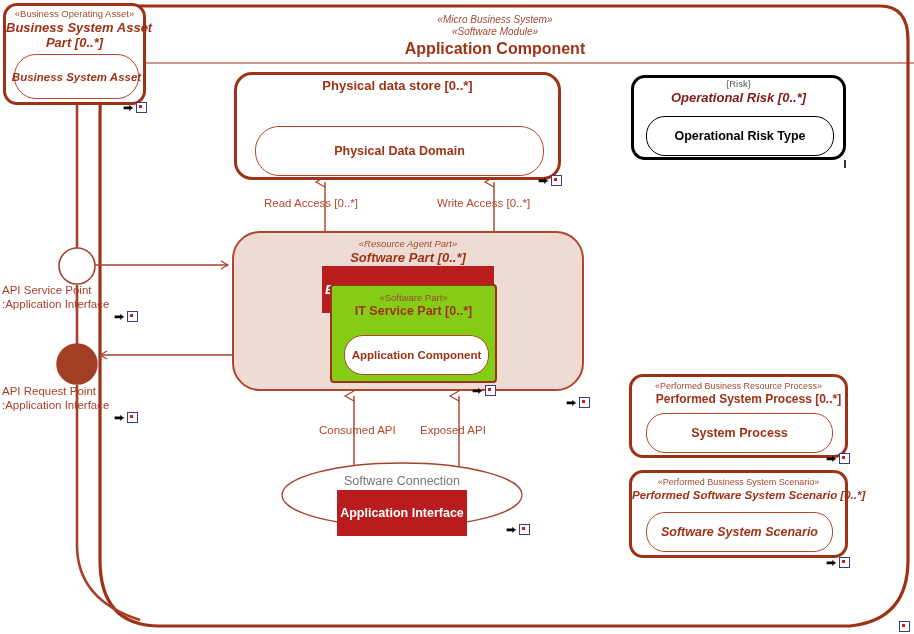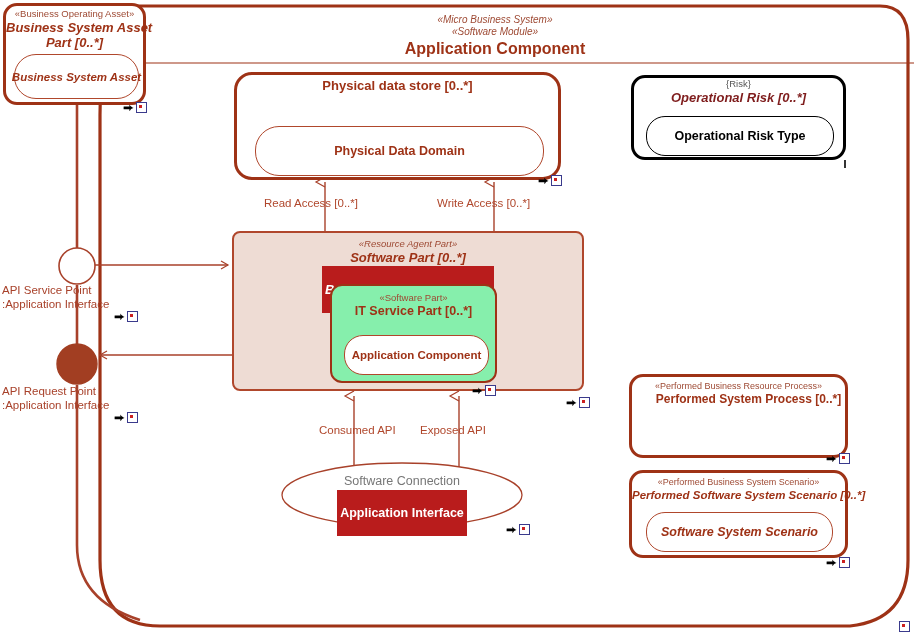--- a/index.html
+++ b/index.html
@@ -184,51 +184,56 @@
     <div class="stereo" style="color:#555;">{Risk}</div>
     <div class="ttl ttl-it" style="color:#7f1d1d;">Operational Risk [0..*]</div>
     <div style="position:absolute; left:12px; top:38px; width:186px; height:38px;
                 border:1px solid #000000; border-radius:19px; background:#ffffff;
                 display:flex; align-items:center; justify-content:center;">
       <span class="inner-lbl" style="color:#000000;text-align:center;">Operational Risk Type</span>
     </div>
   </div>
 
   <div class="node" style="left:232px; top:231px; width:352px; height:160px;
-              border:2px solid #b0472c; border-radius:8px; background:#eedcd4;">
+              border:2px solid #b0472c; border-radius:28px; background:#eedcd4;">
     <div class="stereo" style="margin-top:5px; font-style:italic;">«Resource Agent Part»</div>
     <div class="ttl ttl-it">Software Part [0..*]</div>
     <div style="margin-top:1px;">
       <span class="hl ttl ttl-it">Business Software System</span>
     </div>
   </div>
   <div class="badge" style="left:566px; top:396px;">
     <span class="arrow-glyph" style="left:0; top:1px;">⮕</span>
     <span class="mini-sq" style="left:13px; top:1px;"></span>
   </div>
 
   <div class="node" style="left:330px; top:284px; width:167px; height:99px;
-              border:2.5px solid #9e3216; border-radius:12px; background:#86efac;">
+              border:2.5px solid #9e3216; border-radius:4px; background:#84cc16;">
     <div class="stereo" style="margin-top:6px;">«Software Part»</div>
     <div class="ttl" style="font-size:12.5px;">IT Service Part [0..*]</div>
     <div style="position:absolute; left:12px; top:49px; width:143px; height:38px;
                 border:1px solid #b0472c; border-radius:19px; background:#ffffff;
                 display:flex; align-items:center; justify-content:center;">
       <span class="inner-lbl" style="font-size:11.5px;">Application Component</span>
     </div>
   </div>
   <div class="badge" style="left:472px; top:384px;">
     <span class="arrow-glyph" style="left:0; top:1px;">⮕</span>
     <span class="mini-sq" style="left:13px; top:1px;"></span>
   </div>
 
   <div class="node" style="left:629px; top:374px; width:219px; height:84px;
               border:3px solid #9e3216; border-radius:14px; background:#ffffff;">
     <div class="stereo" style="margin-top:3px; font-size:9px;">«Performed Business Resource Process»</div>
     <div class="ttl" style="font-size:12px;padding-left:20px;">Performed System Process [0..*]</div>
+    <div style="position:absolute; left:14px; top:36px; width:185px; height:38px;
+                border:1px solid #b0472c; border-radius:19px; background:#ffffff;
+                display:flex; align-items:center; justify-content:center;">
+      <span class="inner-lbl">System Process</span>
+    </div>
   </div>
   <div class="badge" style="left:826px; top:452px;">
     <span class="arrow-glyph" style="left:0; top:1px;">⮕</span>
     <span class="mini-sq" style="left:13px; top:1px;"></span>
   </div>
 
   <div class="node" style="left:629px; top:470px; width:219px; height:88px;
               border:3px solid #9e3216; border-radius:14px; background:#ffffff;">
     <div class="stereo" style="margin-top:3px; font-size:9px;">«Performed Business System Scenario»</div>
     <div class="ttl ttl-it" style="font-size:11.5px;">Performed Software System Scenario [0..*]</div>

